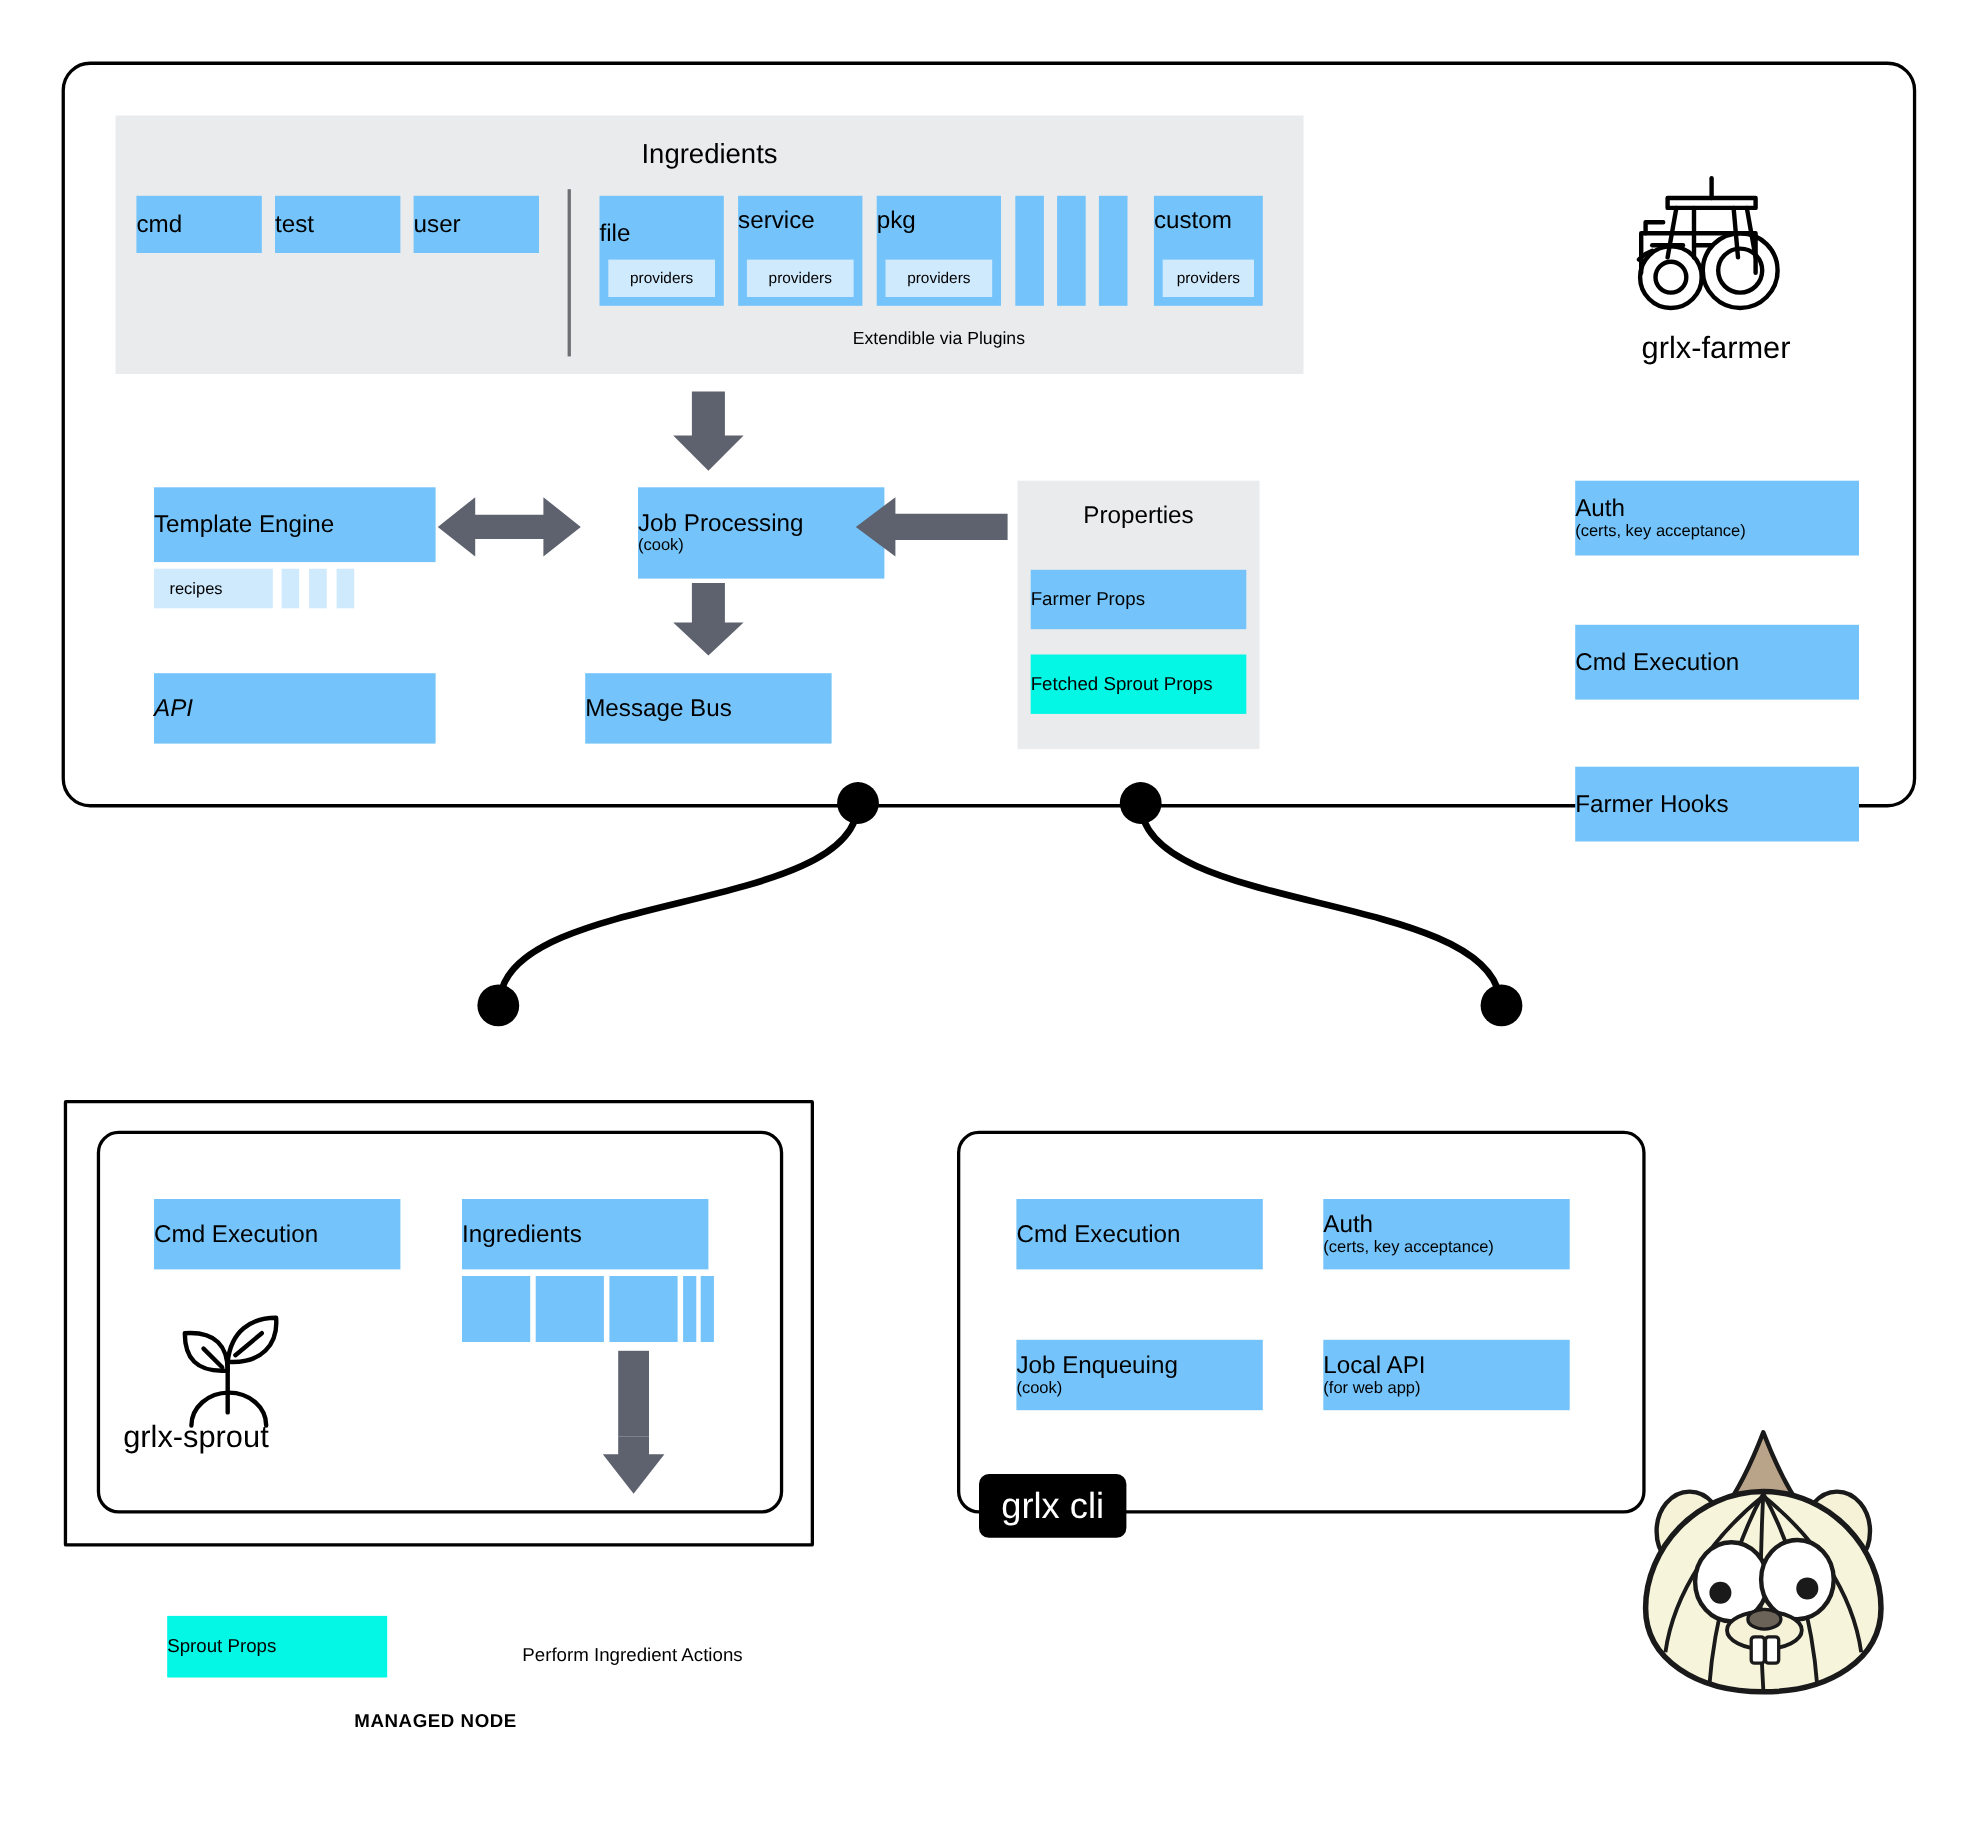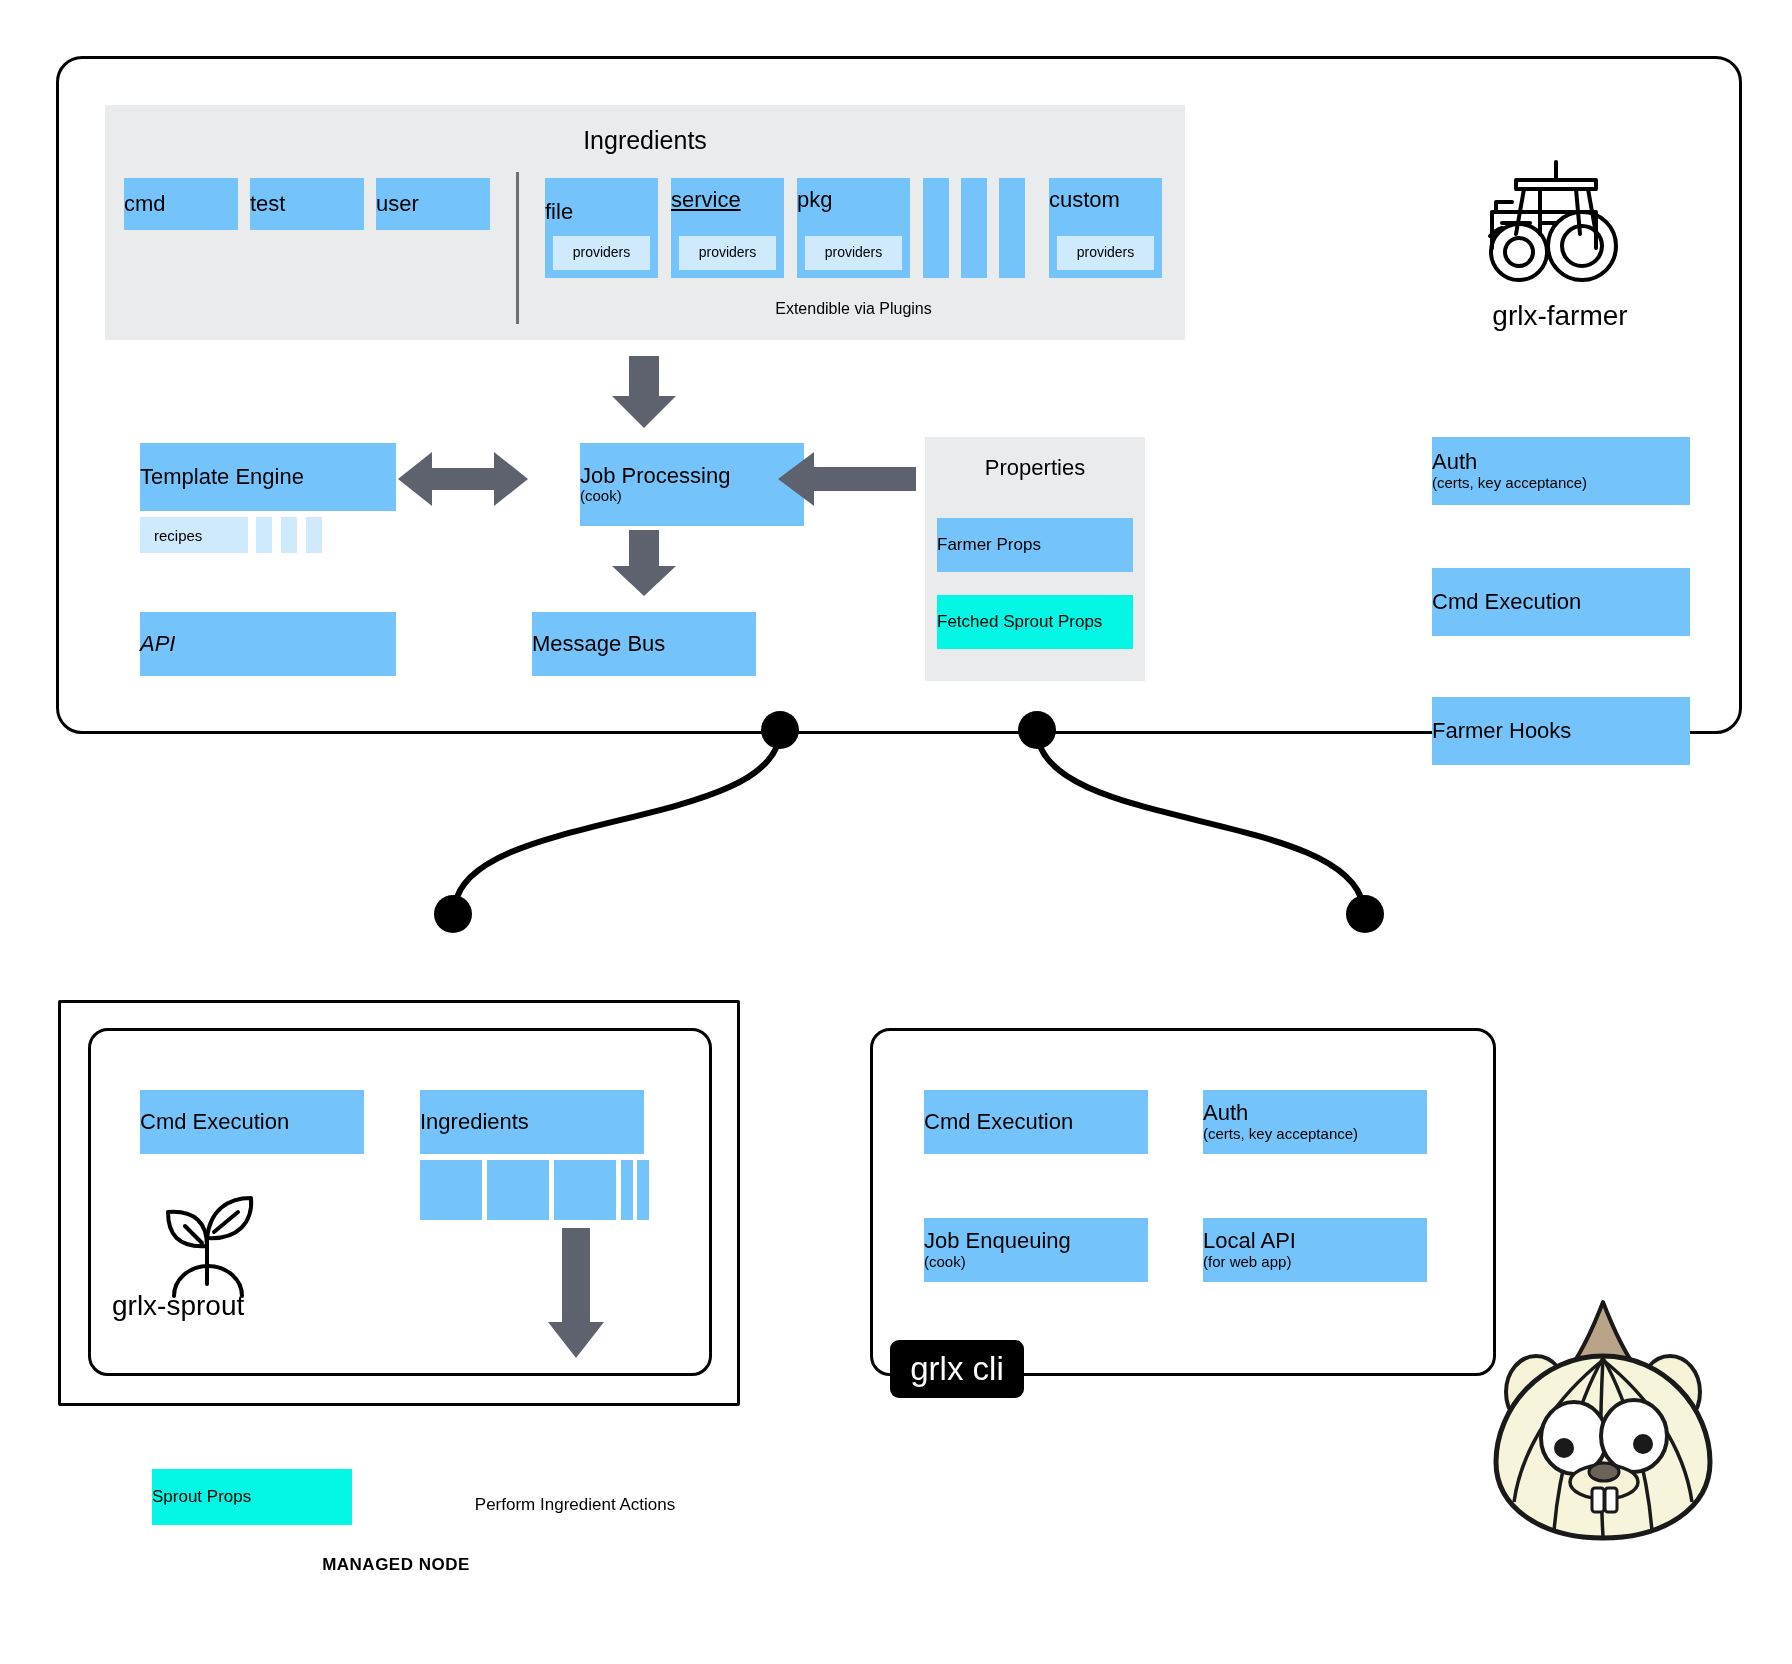--- a/index.html
+++ b/index.html
@@ -70,31 +70,31 @@
   <span class="t1">user</span>
 </div>
 
 <div class="abs divider" style="left:516px;top:172px;height:152px;"></div>
 
 <div class="abs bx" style="left:545px;top:178px;width:113px;height:100px;justify-content:flex-start;">
   <span class="t1" style="margin-top:22px;">file</span>
   <div class="prov" style="position:absolute;left:8px;right:8px;bottom:8px;height:34px;">providers</div>
 </div>
 <div class="abs bx" style="left:671px;top:178px;width:113px;height:100px;justify-content:flex-start;">
-  <span class="t1" style="margin-top:10px;text-decoration:underline;">service</span>
+  <span class="t1" style="margin-top:10px;">service</span>
   <div class="prov" style="position:absolute;left:8px;right:8px;bottom:8px;height:34px;">providers</div>
 </div>
 <div class="abs bx" style="left:797px;top:178px;width:113px;height:100px;justify-content:flex-start;">
   <span class="t1" style="margin-top:10px;">pkg</span>
   <div class="prov" style="position:absolute;left:8px;right:8px;bottom:8px;height:34px;">providers</div>
 </div>
 <div class="abs bx" style="left:923px;top:178px;width:26px;height:100px;"></div>
 <div class="abs bx" style="left:961px;top:178px;width:26px;height:100px;"></div>
 <div class="abs bx" style="left:999px;top:178px;width:26px;height:100px;"></div>
-<div class="abs bx" style="left:1049px;top:178px;width:113px;height:100px;justify-content:flex-start;">
+<div class="abs bx" style="left:1049px;top:178px;width:99px;height:100px;justify-content:flex-start;">
   <span class="t1" style="margin-top:10px;">custom</span>
   <div class="prov" style="position:absolute;left:8px;right:8px;bottom:8px;height:34px;">providers</div>
 </div>
 
 <div class="abs caption" style="left:545px;top:300px;width:617px;">Extendible via Plugins</div>
 
 <svg class="abs" style="left:608px;top:356px;" width="72" height="72">
   <polygon class="arrow" points="21,0 51,0 51,40 68,40 36,72 4,40 21,40"></polygon>
 </svg>
 

